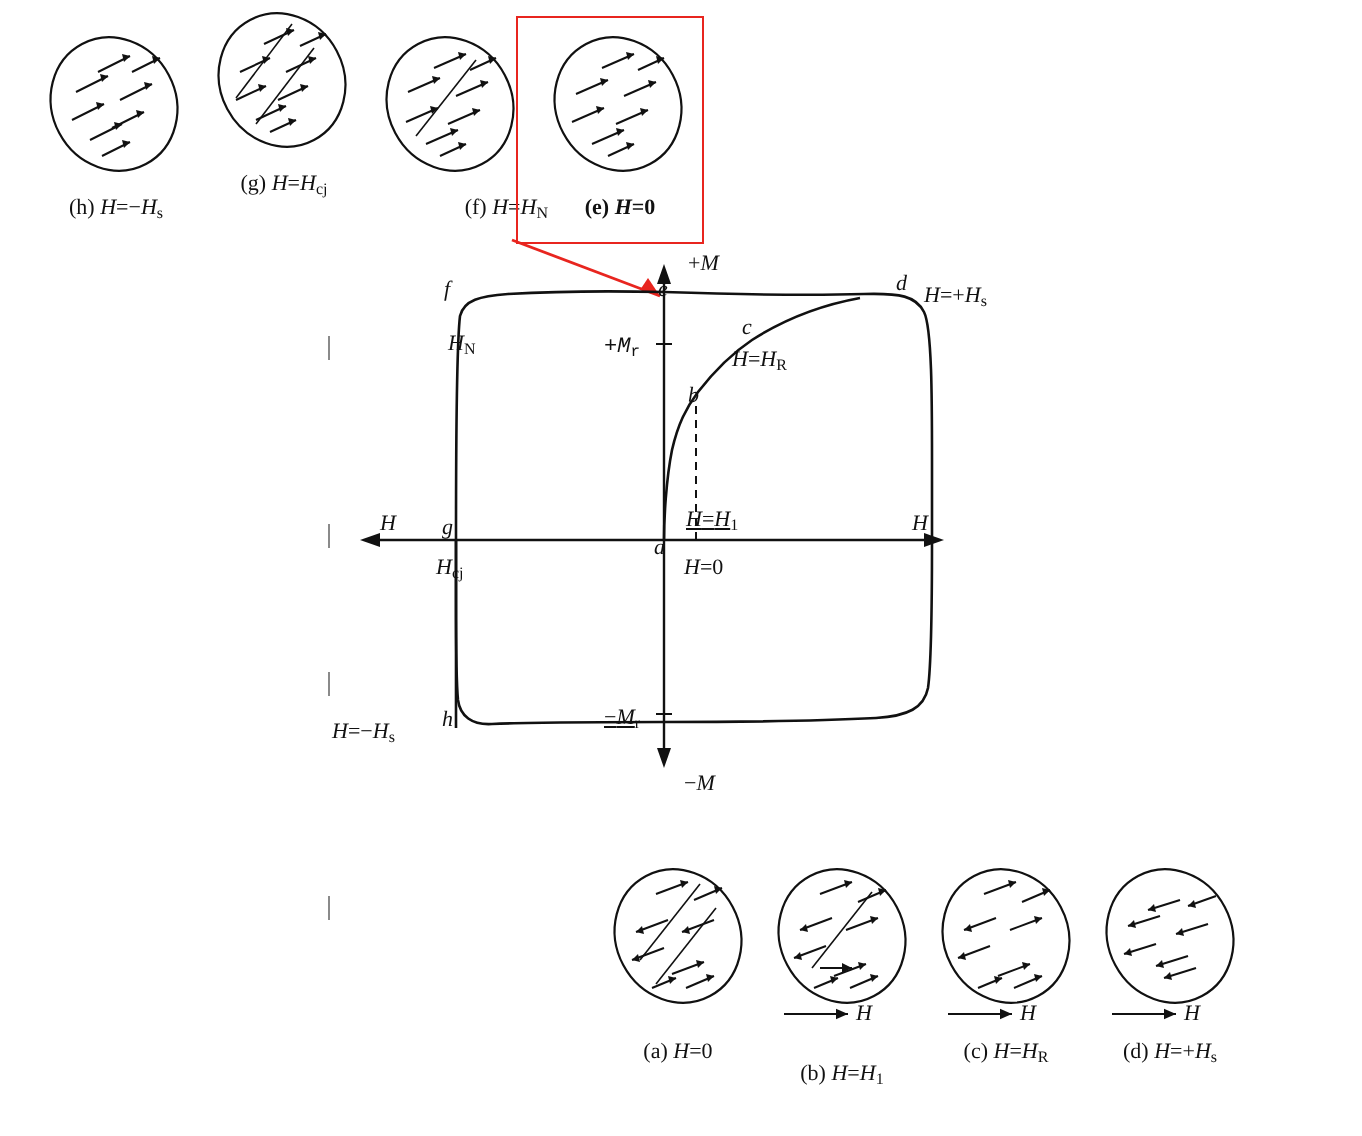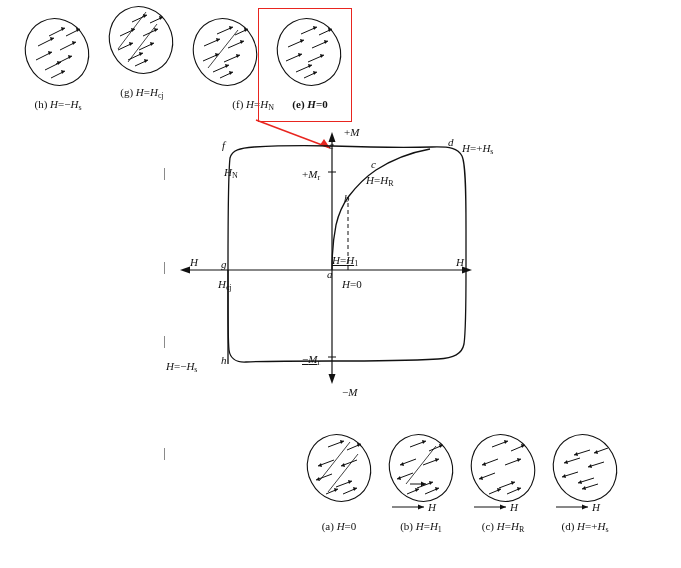--- a/index.html
+++ b/index.html
@@ -212,21 +212,21 @@
 
   <div class="lbl" style="left:344px; top:126px;">
     <span>+</span><i>M</i>
   </div>
   <div class="lbl" style="left:342px; top:386px;">
     <span>−</span><i>M</i>
   </div>
   <div class="lbl italic" style="left:456px; top:256px;">H</div>
   <div class="lbl italic" style="left:190px; top:256px;">H</div>
 
-  <div class="lbl" style="left:302px; top:168px;">
+  <div class="lbl" style="left:302px; top:168px;font-family:Liberation Mono, monospace;">
     <span>+</span><i>M</i><span class="sub">r</span>
   </div>
   <div class="lbl" style="left:302px; top:353px;text-decoration:underline;">
     <span>−</span><i>M</i><span class="sub">r</span>
   </div>
 
   <div class="lbl" style="left:224px; top:166px;">
     <i>H</i><span class="sub">N</span>
   </div>
   <div class="lbl" style="left:218px; top:278px;">
@@ -241,21 +241,21 @@
   <div class="lbl italic" style="left:327px; top:268px;">a</div>
   <div class="lbl italic" style="left:221px; top:258px;">g</div>
   <div class="lbl italic" style="left:221px; top:354px;">h</div>
 
   <div class="lbl" style="left:462px; top:142px;">
     <i>H</i><span>=+</span><i>H</i><span class="sub">s</span>
   </div>
   <div class="lbl" style="left:366px; top:174px;">
     <i>H</i><span>=</span><i>H</i><span class="sub">R</span>
   </div>
-  <div class="lbl" style="left:332px; top:254px;text-decoration:underline;">
+  <div class="lbl" style="left:343px; top:254px;text-decoration:underline;">
     <i>H</i><span>=</span><i>H</i><span class="sub">1</span>
   </div>
   <div class="lbl" style="left:342px; top:278px;">
     <i>H</i><span>=0</span>
   </div>
   <div class="lbl" style="left:166px; top:360px;">
     <i>H</i><span>=−</span><i>H</i><span class="sub">s</span>
   </div>
 
   <div class="abs" style="left:164px; top:168px; width:1px; height:12px; background:#8a8a8a;"></div>
@@ -324,21 +324,21 @@
         <polygon points="44,52 39,49.5 39,54.5" fill="#111" stroke="none"></polygon>
       </g>
     </svg>
     <div class="ellipse-caption" style="left:8px; top:70px; width:62px; text-align:left;">
       <svg width="52" height="10">
         <line x1="2" y1="5" x2="34" y2="5" stroke="#111" stroke-width="1"></line>
         <polygon points="34,5 28,2.4 28,7.6" fill="#111"></polygon>
       </svg>
       <span style="position:absolute; left:38px; top:-1px;"><i>H</i></span>
     </div>
-    <div class="ellipse-caption" style="left:-10px; top:88px; width:98px;">
+    <div class="ellipse-caption" style="left:-10px; top:99px; width:98px;">
       <span>(b) </span><i>H</i><span>=</span><i>H</i><span class="sub">1</span>
     </div>
   </div>
 
   <div class="ellipse-group" style="left:464px; top:432px; width:78px; height:72px;">
     <svg width="78" height="72" viewBox="0 0 78 72">
       <ellipse cx="39" cy="36" rx="31" ry="34" transform="rotate(-28 39 36)" fill="none" stroke="#111" stroke-width="1.1"></ellipse>
       <g stroke="#111" stroke-width="1" fill="none">
         <line x1="34" y1="27" x2="18" y2="33"></line>
           <polygon points="18,33 22,34 21,30" fill="#111" stroke="none"></polygon>

